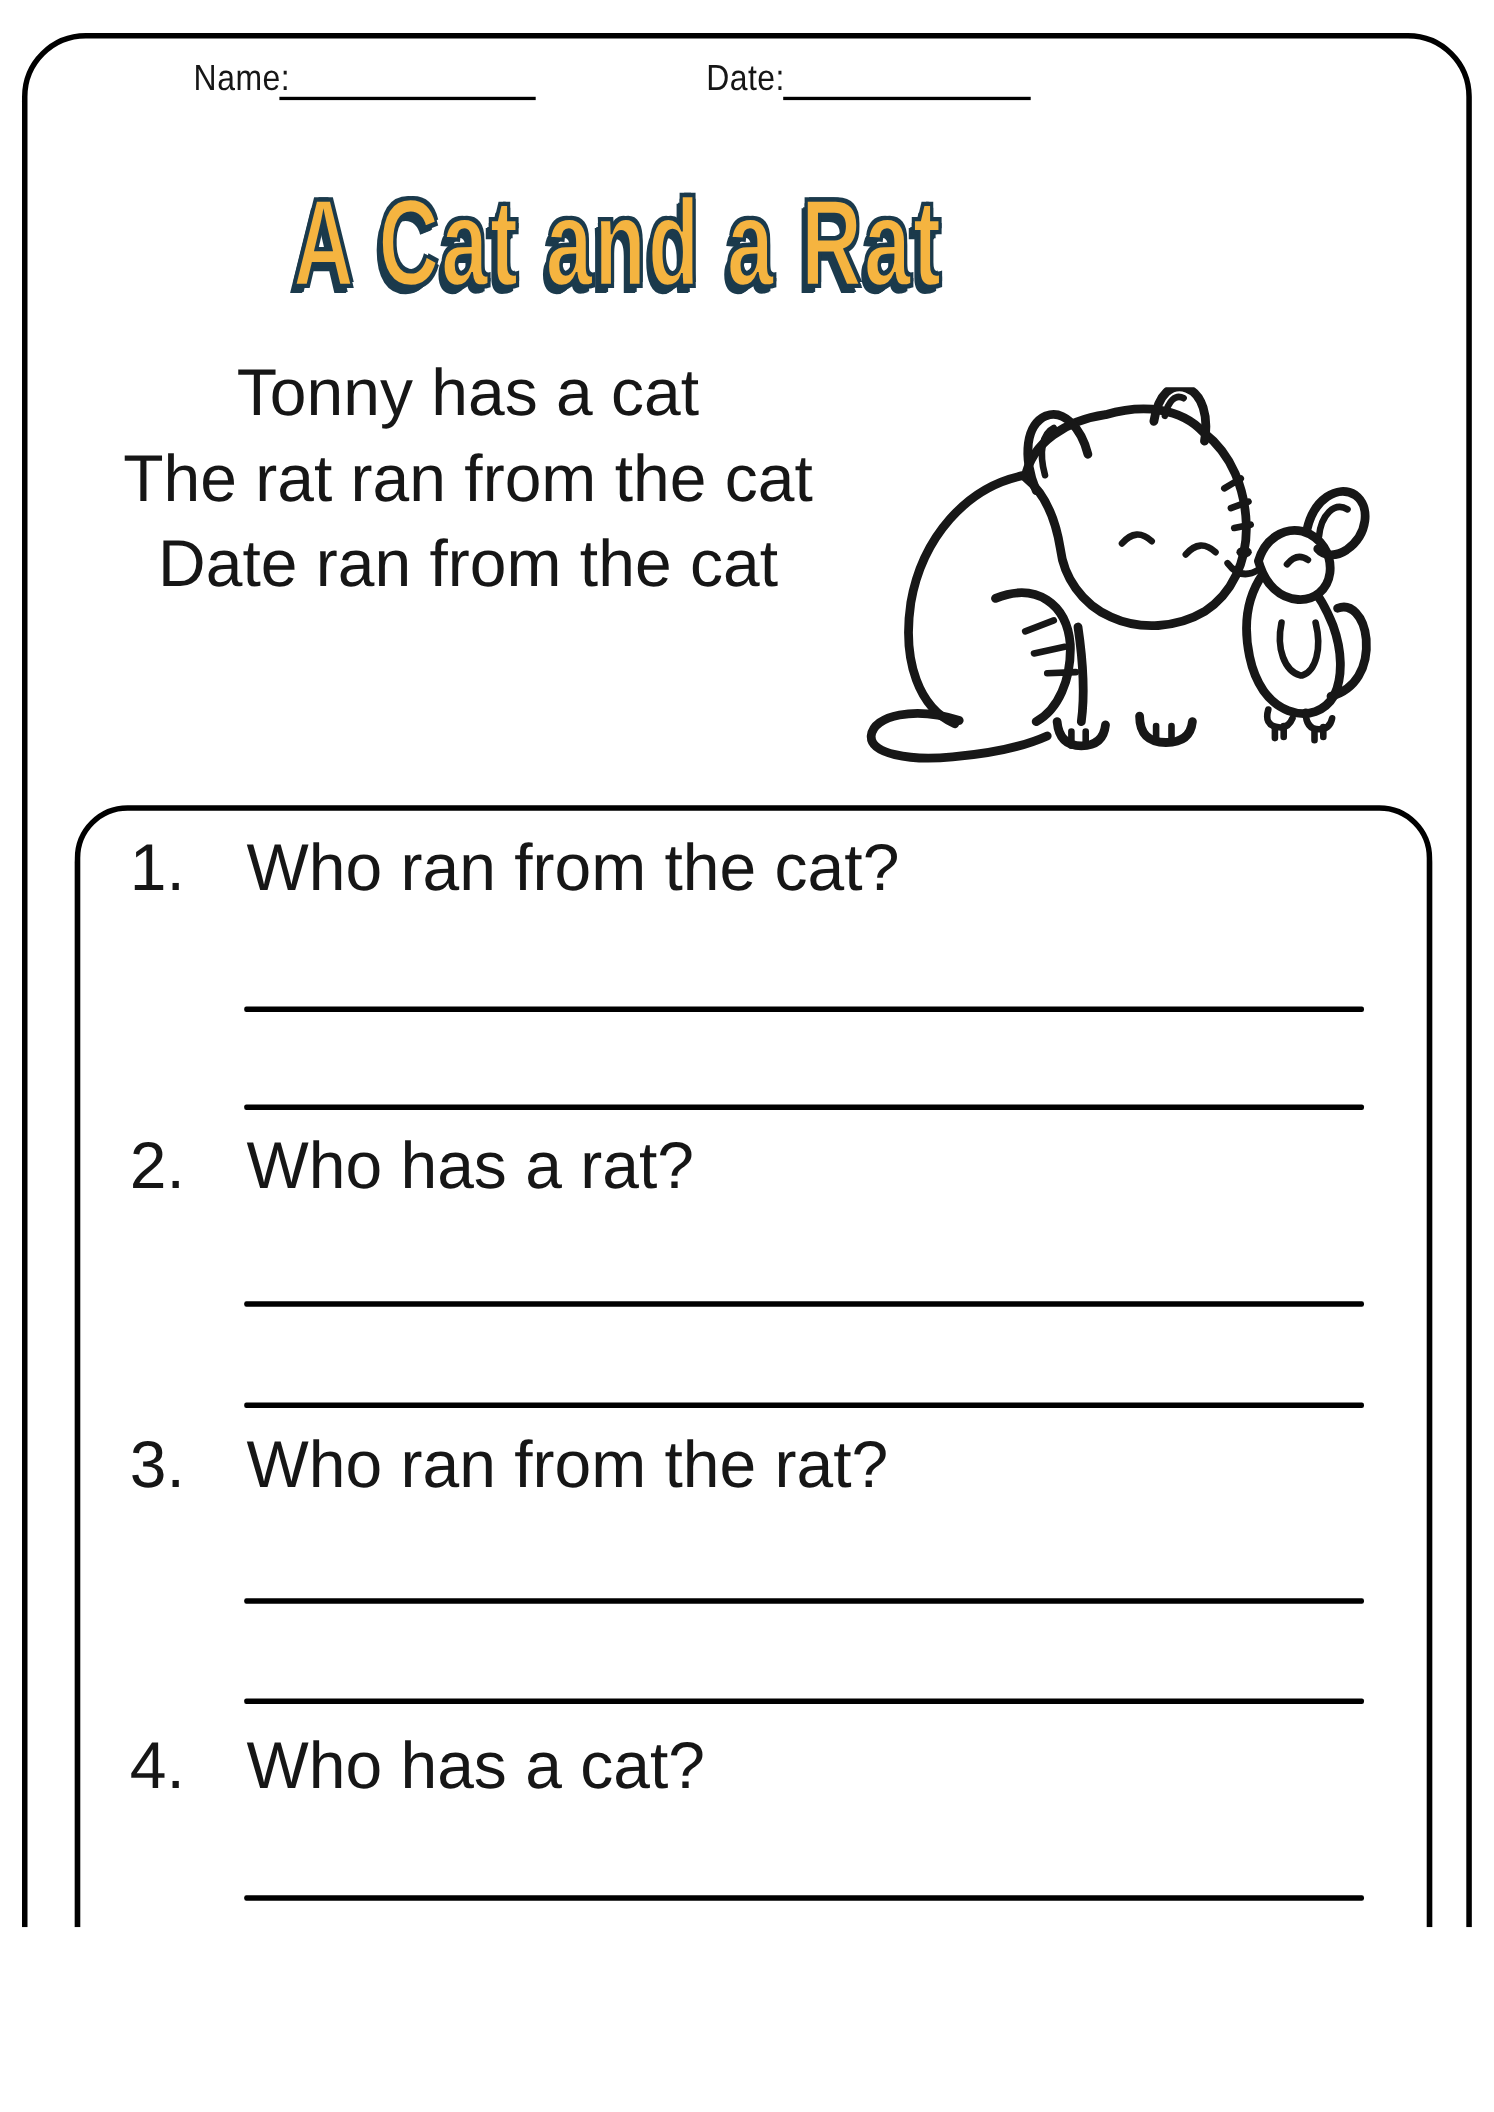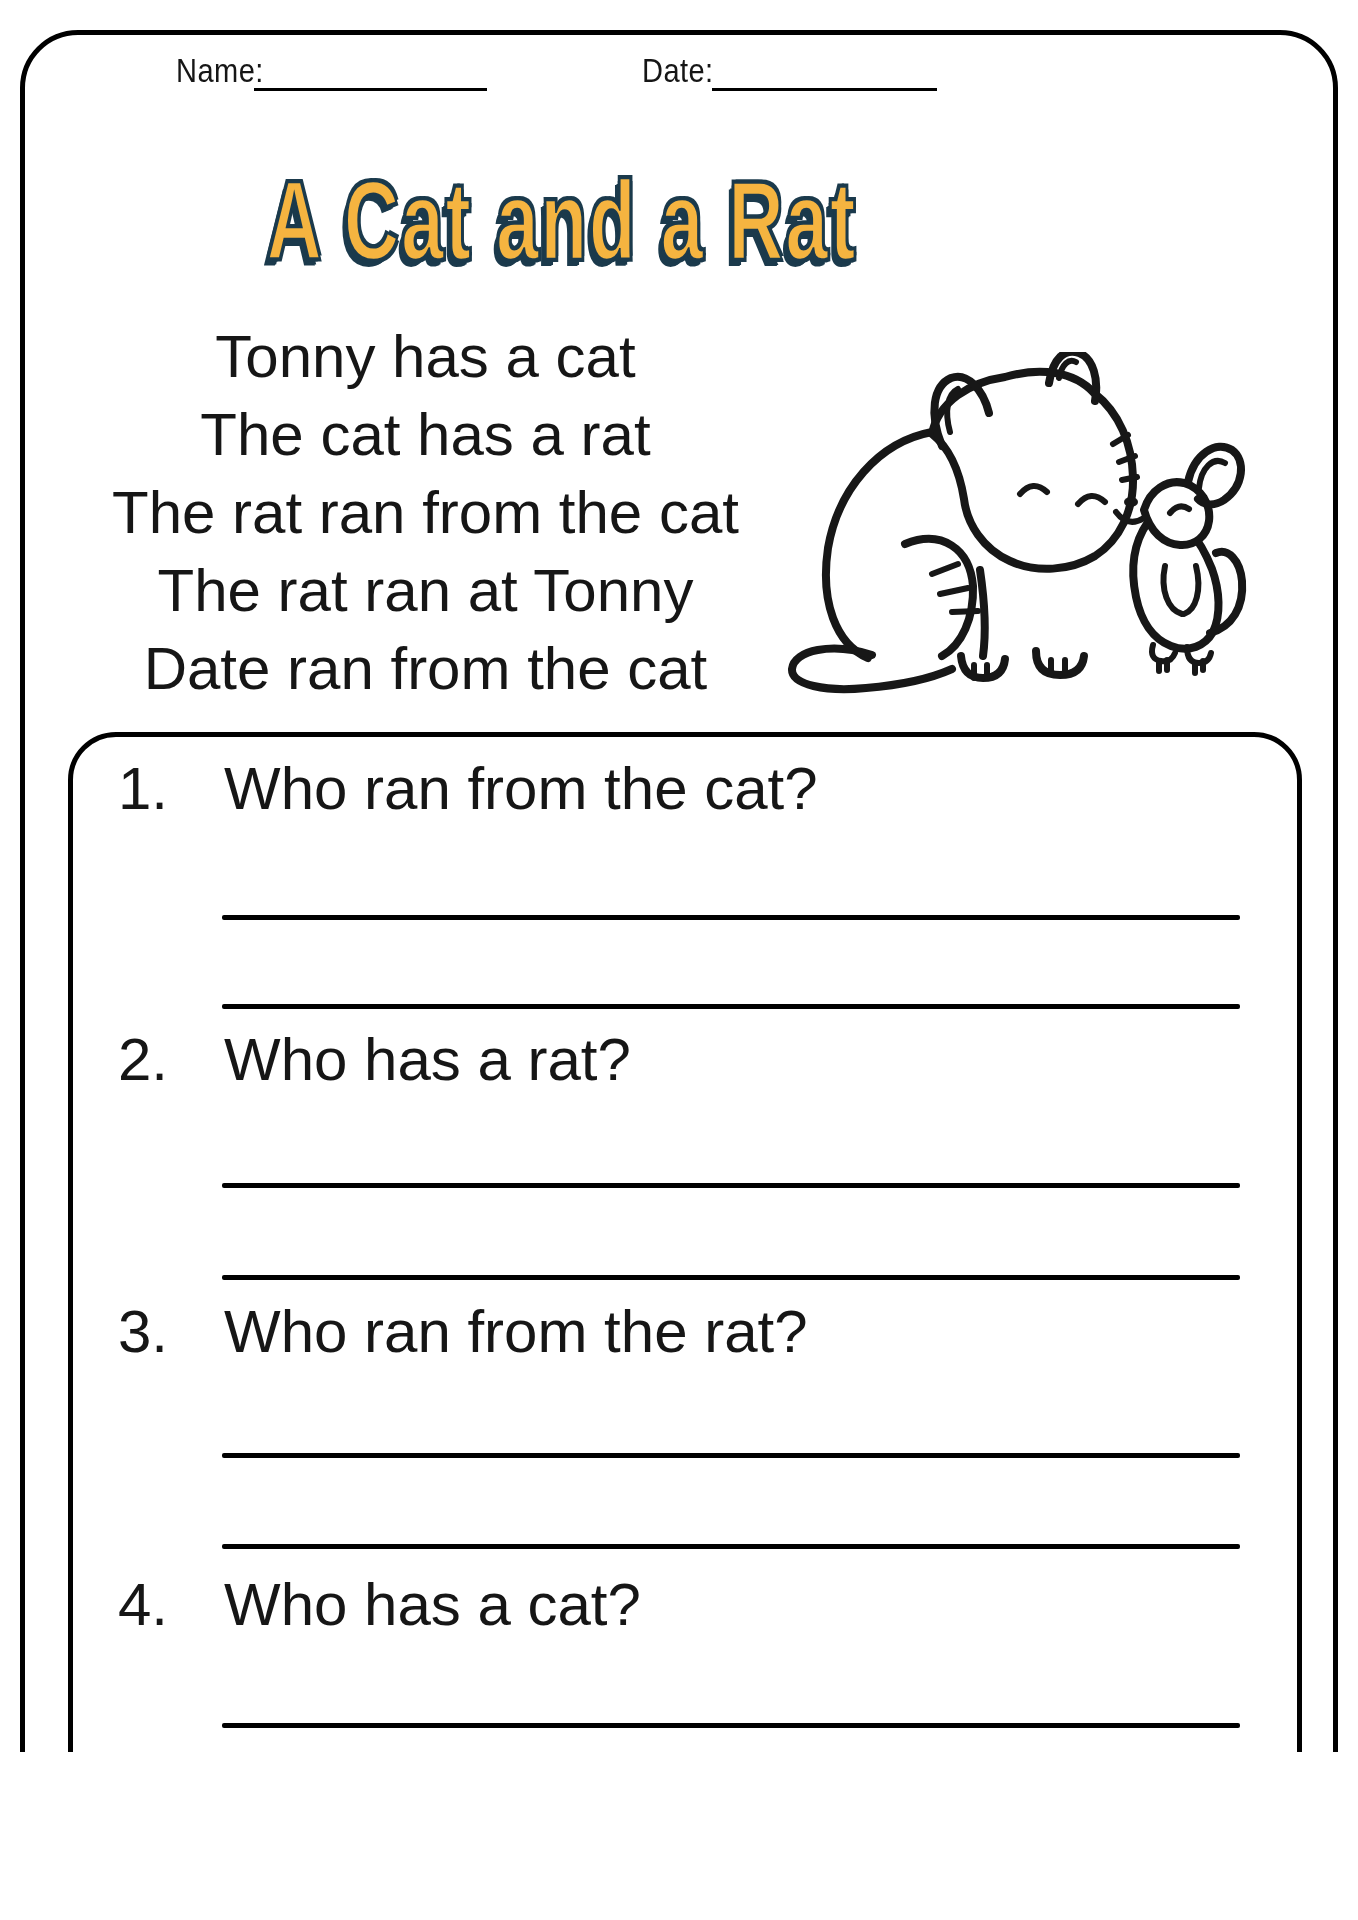--- a/index.html
+++ b/index.html
@@ -66,23 +66,21 @@
   <div class="hdr-label" id="name-label">Name:</div>
   <div class="hdr-line" id="name-line"></div>
 
   <div class="hdr-label" id="date-label">Date:</div>
   <div class="hdr-line" id="date-line"></div>
 
   <div class="title">A Cat and a Rat</div>
 
   <div class="story">
     <div>Tonny has a cat</div>
-    <div>The cat has a rat</div>
     <div>The rat ran from the cat</div>
-    <div>The rat ran at Tonny</div>
     <div>Date ran from the cat</div>
   </div>
 
   <svg class="illus" viewBox="0 0 468 342" aria-hidden="true">
 
     <path class="ln" d="M 152,80 C 98,90 58,138 48,196 C 40,250 56,292 88,306"></path>
     <path class="ln" d="M 125,192 C 162,177 190,197 193,234 C 194,266 182,293 162,304"></path>
 
     <path class="ln" d="M 92,303 C 52,290 14,298 12,317 C 11,333 46,340 86,336 C 122,333 152,326 172,317"></path>
 

